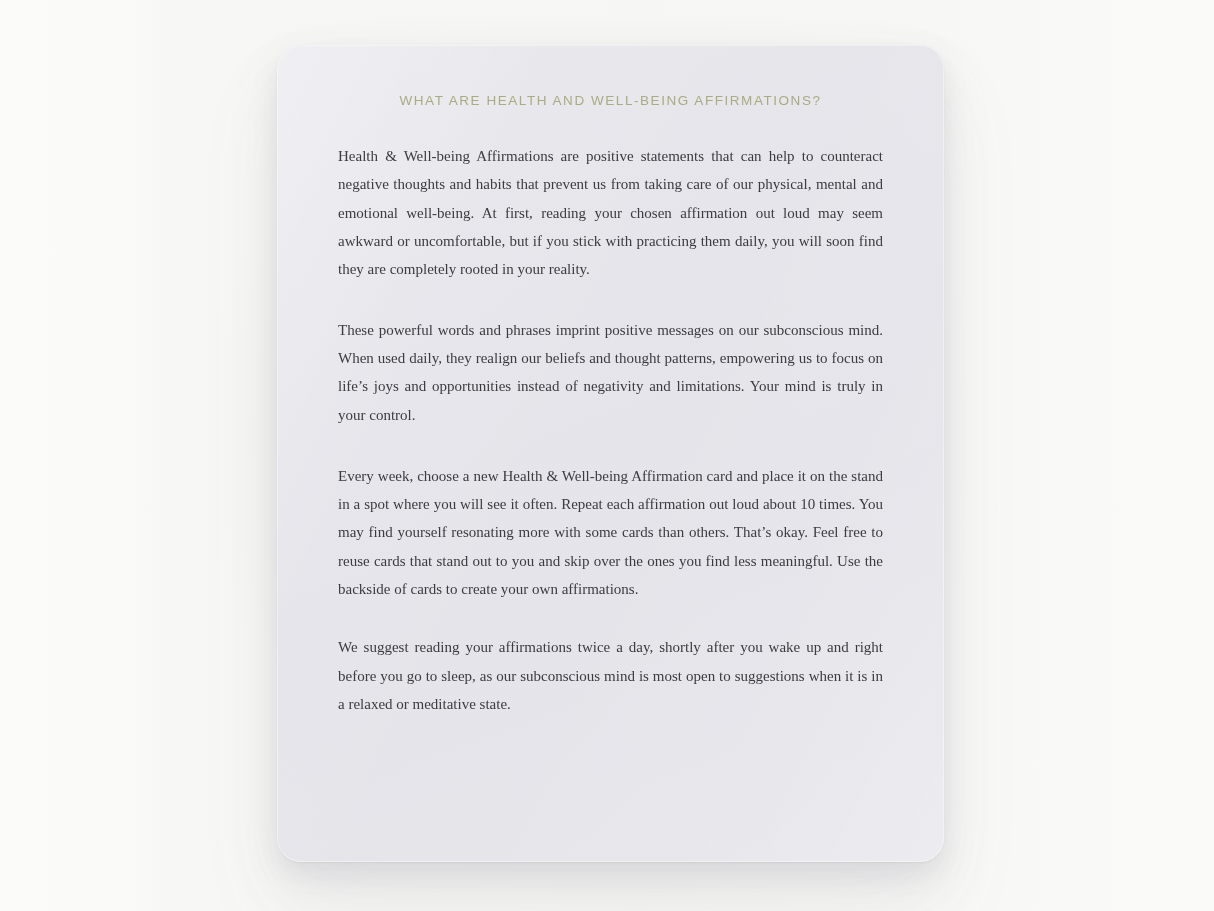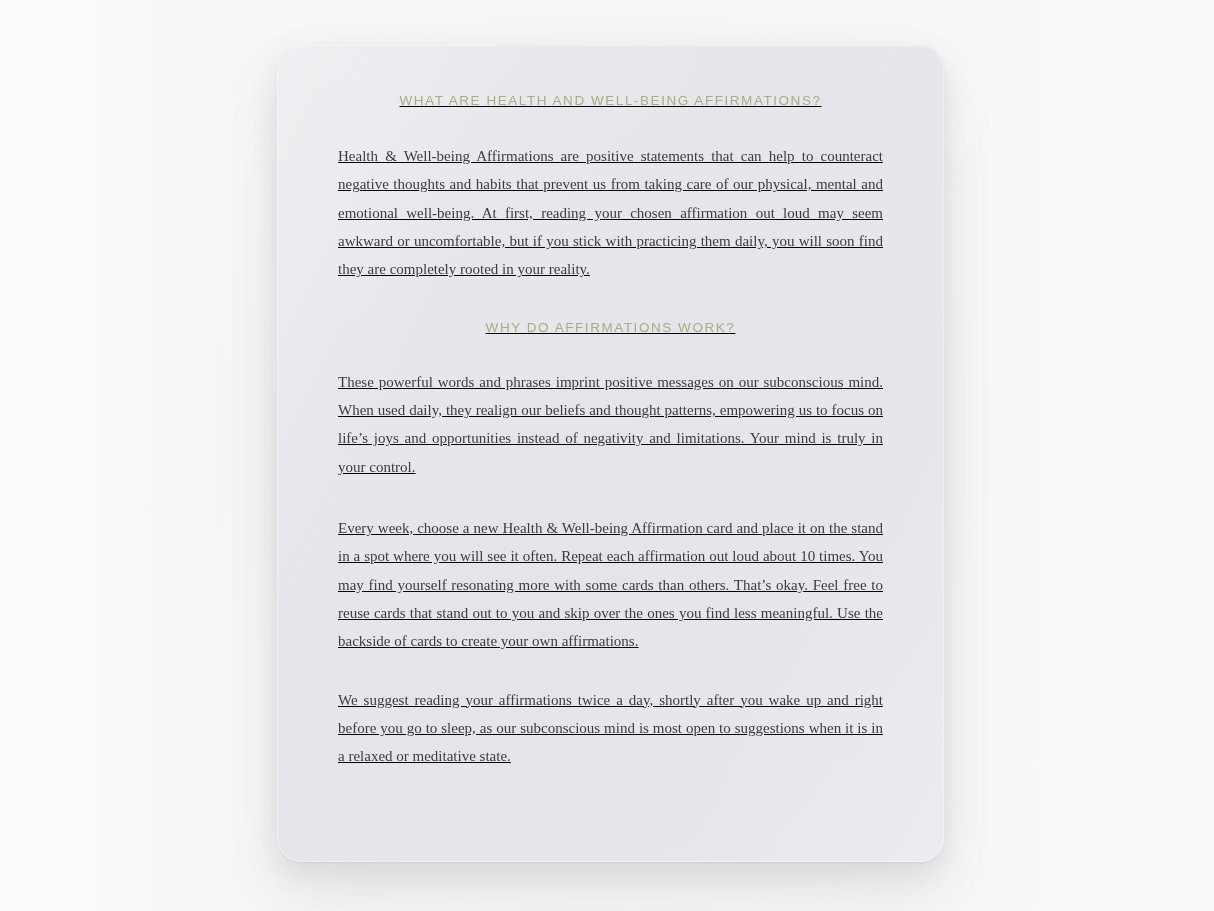--- a/index.html
+++ b/index.html
@@ -90,21 +90,20 @@
     position: absolute;
     inset: 0;
     border-radius: 24px;
     box-shadow: inset 0 0 0 1px rgba(255,255,255,0.40);
     pointer-events: none;
   }
 
   .card-inner {
     position: relative;
     z-index: 2;
-    text-decoration: underline;
   }
 
   
   .section-heading {
     margin: 0;
     text-align: center;
     font-family: "Liberation Sans", sans-serif;
     font-size: 13.5px;
     font-weight: 400;
     letter-spacing: 1.55px;
@@ -143,21 +142,20 @@
 
   <div class="backdrop-shade"></div>
 
   <div class="card">
     <div class="card-inner">
 
       <h2 class="section-heading h-1">WHAT ARE HEALTH AND WELL-BEING AFFIRMATIONS?</h2>
 
       <p class="body-text p-1">Health &amp; Well-being Affirmations are positive statements that can help to counteract negative thoughts and habits that prevent us from taking care of our physical, mental and emotional well-being. At first, reading your chosen affirmation out loud may seem awkward or uncomfortable, but if you stick with practicing them daily, you will soon find they are completely rooted in your reality.</p>
 
-      <h2 class="section-heading h-2">WHY DO AFFIRMATIONS WORK?</h2>
 
       <p class="body-text p-2">These powerful words and phrases imprint positive messages on our subconscious mind. When used daily, they realign our beliefs and thought patterns, empowering us to focus on life’s joys and opportunities instead of negativity and limitations. Your mind is truly in your control.</p>
 
 
       <p class="body-text p-3">Every week, choose a new Health &amp; Well-being Affirmation card and place it on the stand in a spot where you will see it often. Repeat each affirmation out loud about 10 times. You may find yourself resonating more with some cards than others. That’s okay. Feel free to reuse cards that stand out to you and skip over the ones you find less meaningful. Use the backside of cards to create your own affirmations.</p>
 
       <p class="body-text last-left p-4">We suggest reading your affirmations twice a day, shortly after you wake up and right before you go to sleep, as our subconscious mind is most open to suggestions when it is in a relaxed or meditative state.</p>
 
     </div>
   </div>

